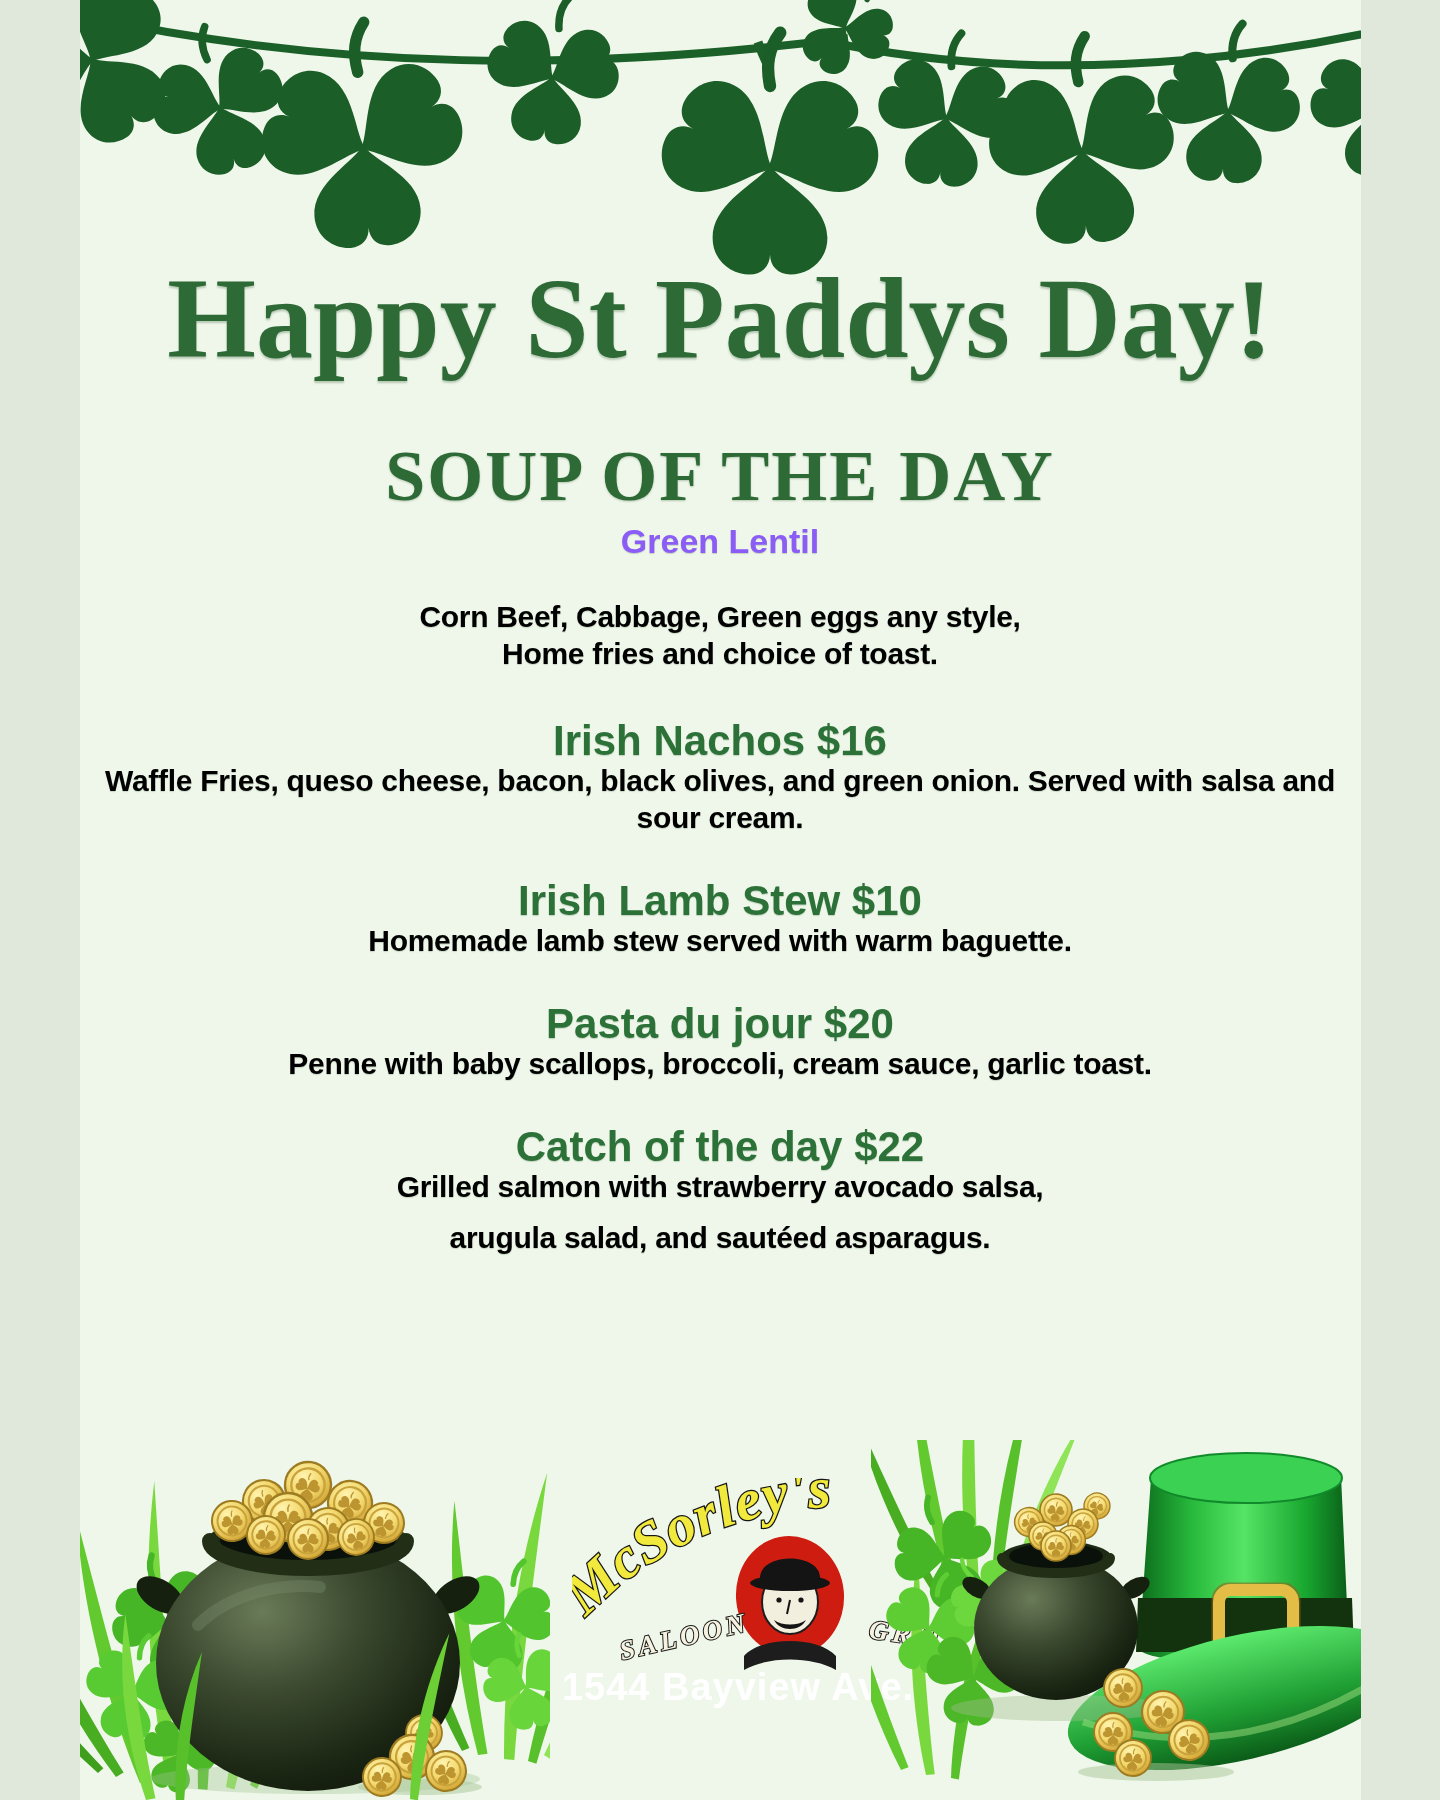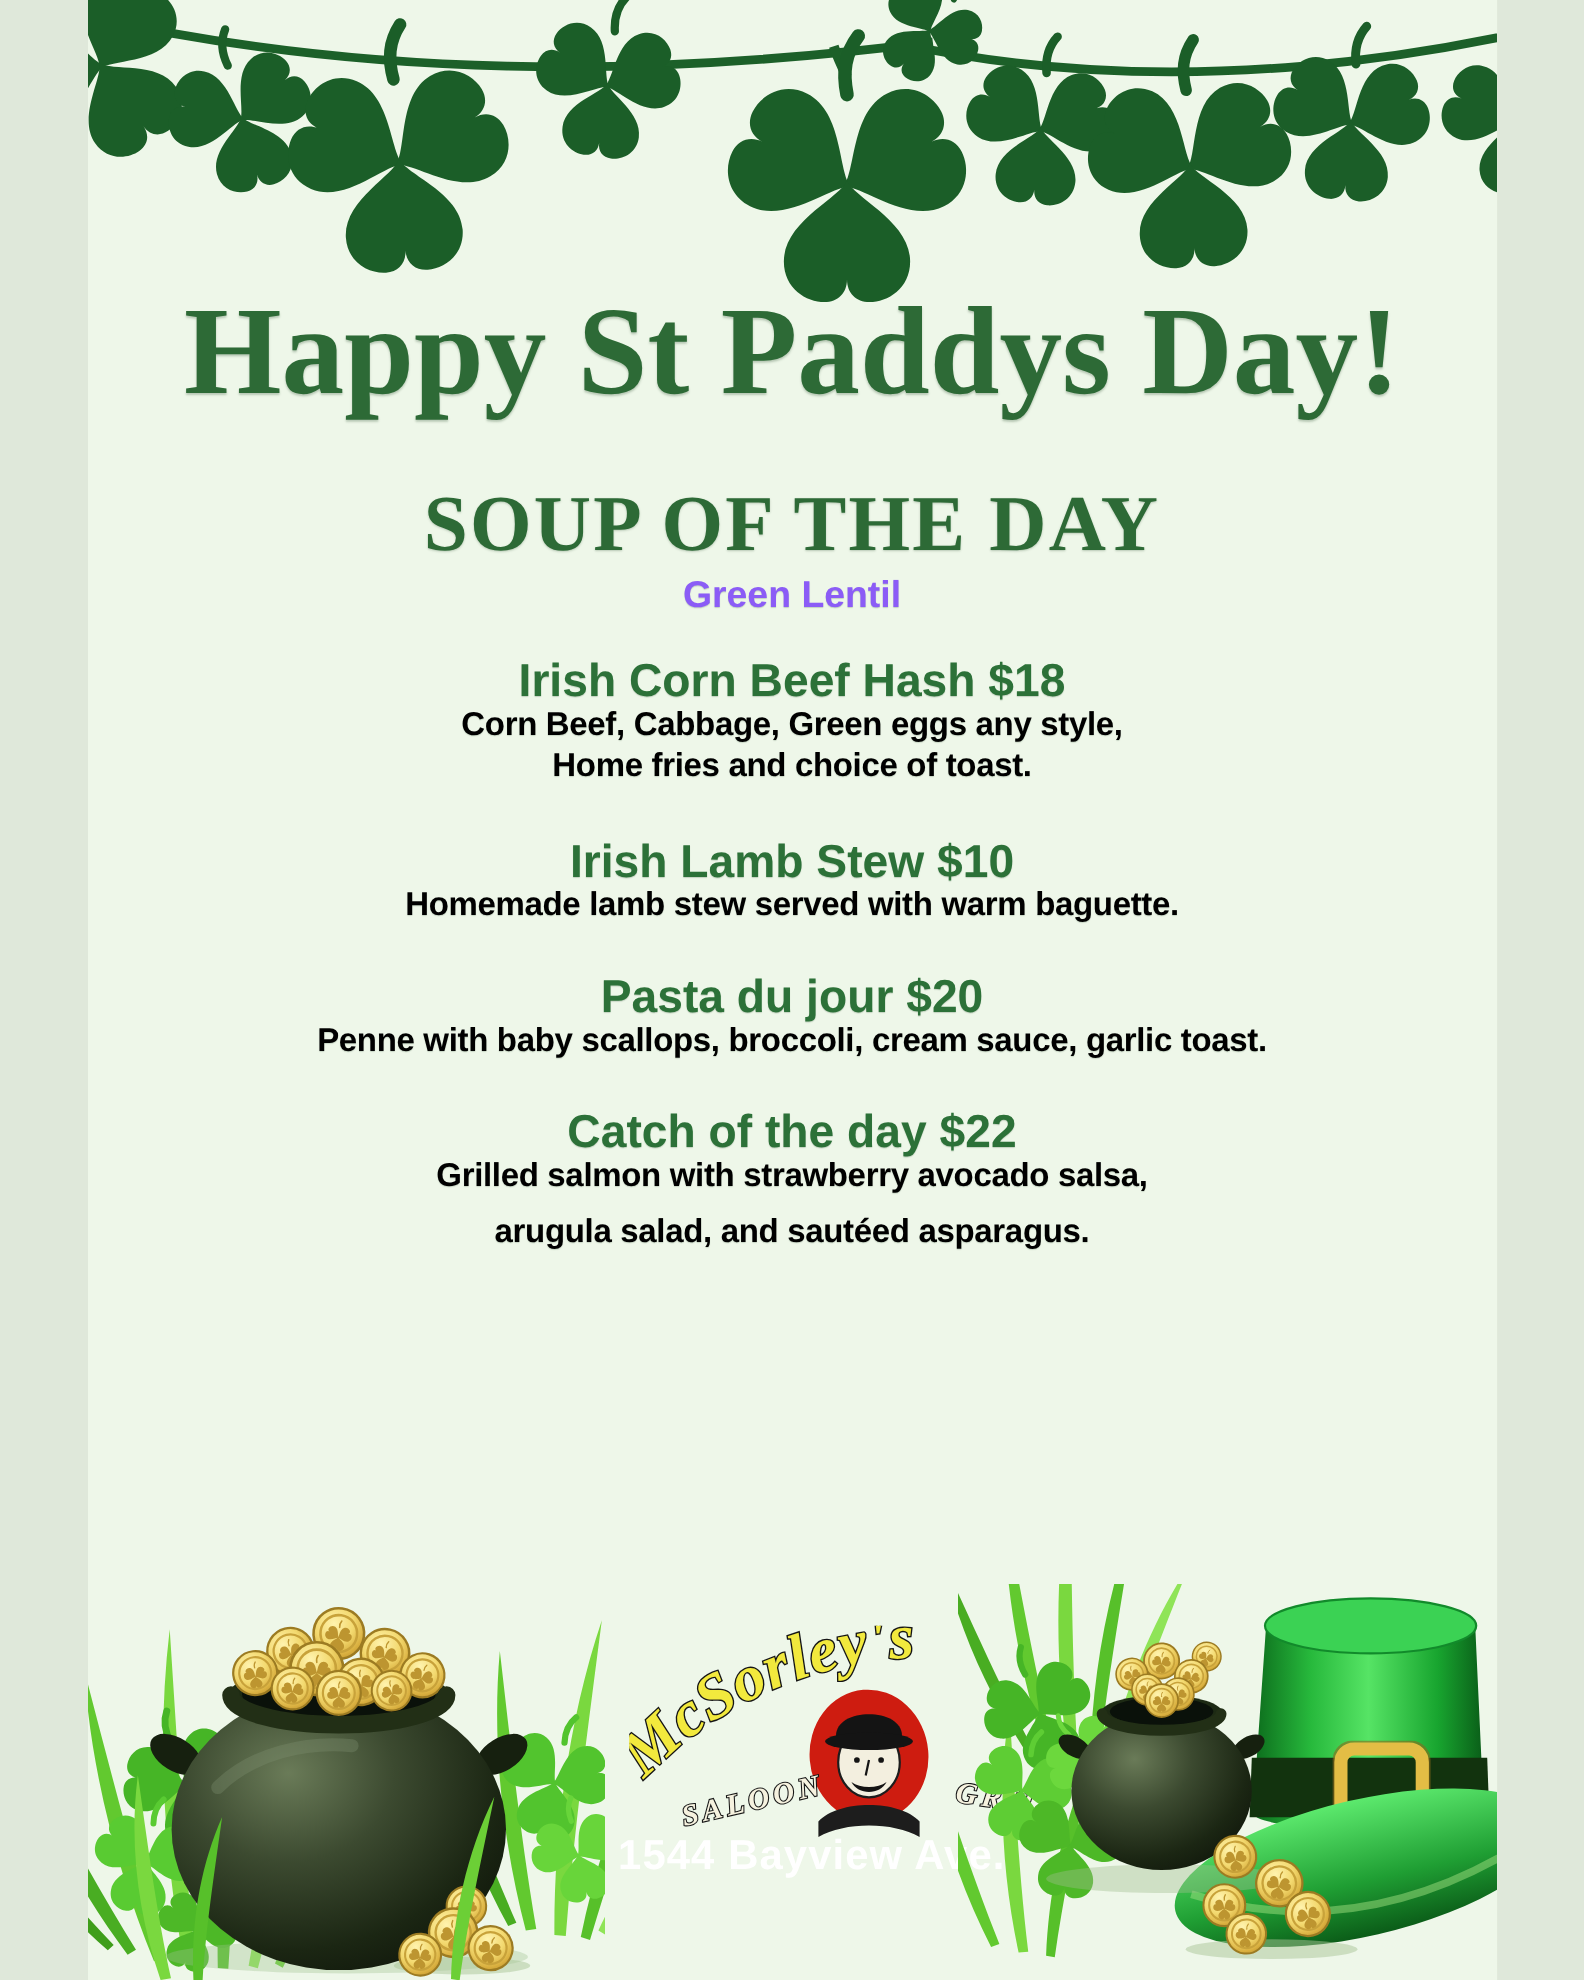--- a/index.html
+++ b/index.html
@@ -112,25 +112,29 @@
       <use href="#shamrock" transform="translate(1428,66) rotate(-30) scale(1.5)"></use>
     </g>
   </svg>
 
   <div class="menu-col">
     <div class="title">Happy St Paddys Day!</div>
     <div class="soup-heading">SOUP OF THE DAY</div>
     <div class="soup-sub">Green Lentil</div>
 
     <div class="item">
-      <div class="item-heading">Irish Corn Beef Hash $18</div>
       <div class="item-line">Corn Beef, Cabbage, Green eggs any style,</div>
       <div class="item-line">Home fries and choice of toast.</div>
     </div>
 
+    <div class="item">
+      <div class="item-heading">Irish Nachos $16</div>
+      <div class="item-line">Waffle Fries, queso cheese, bacon, black olives, and green onion. Served with salsa and</div>
+      <div class="item-line">sour cream.</div>
+    </div>
 
     <div class="item">
       <div class="item-heading">Irish Lamb Stew $10</div>
       <div class="item-line">Homemade lamb stew served with warm baguette.</div>
     </div>
 
     <div class="item">
       <div class="item-heading">Pasta du jour $20</div>
       <div class="item-line">Penne with baby scallops, broccoli, cream sauce, garlic toast.</div>
     </div>

